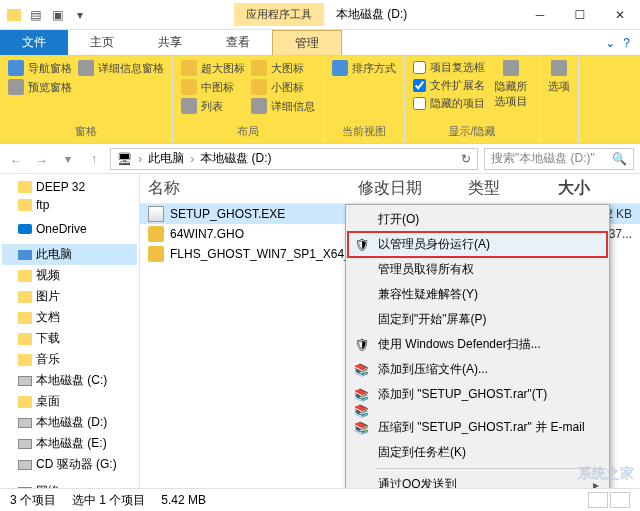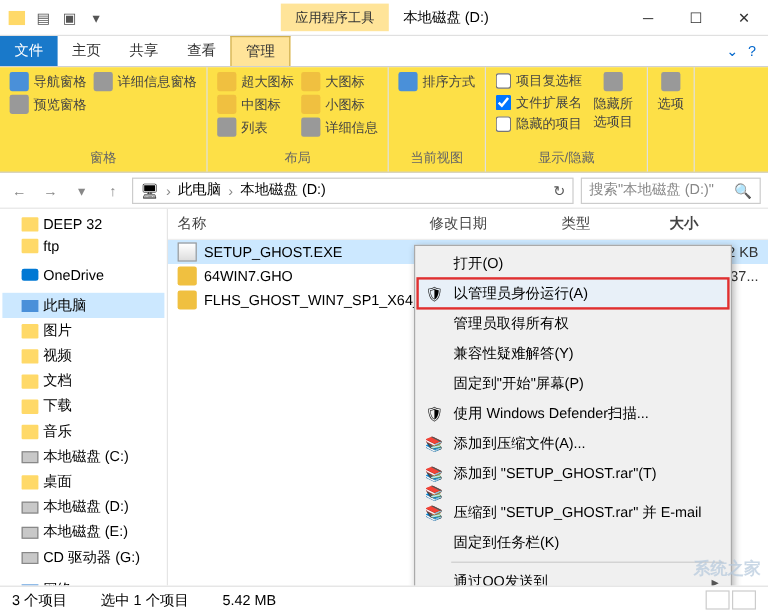--- a/index.html
+++ b/index.html
@@ -9,21 +9,21 @@
 .titlebar { height: 30px; display: flex; align-items: center; background: #fff; border-bottom: 1px solid #e0e0e0; }
 .ql { display: flex; align-items: center; gap: 2px; padding: 0 4px; }
 .ql span { display: inline-flex; width: 20px; height: 20px; align-items: center; justify-content: center; color: #555; }
 .context-tab { background: #ffe499; padding: 4px 12px; font-size: 11px; color: #333; margin-left: 140px; }
 .app-title { margin-left: 12px; font-size: 12px; }
 .win-controls { margin-left: auto; display: flex; }
 .win-controls div { width: 40px; height: 30px; display: flex; align-items: center; justify-content: center; color: #333; }
 
 
 .ribbon-tabs { height: 26px; display: flex; align-items: stretch; background: #fff; border-bottom: 1px solid #d0d0d0; }
-.tab { padding: 4px 12px; font-size: 12px; color: #333; cursor: default; }
+.tab { padding: 4px 22px; font-size: 12px; color: #333; cursor: default; }
 .tab.file { background: #1979ca; color: #fff; }
 .tab.active { background: #ffe499; border: 1px solid #d0b050; border-bottom: none; }
 .help-icons { margin-left: auto; display: flex; align-items: center; gap: 8px; padding-right: 10px; color: #0066cc; }
 
 
 .ribbon { height: 88px; background: #fde047; border-bottom: 1px solid #d0d0d0; display: flex; }
 .rgroup { border-right: 1px solid #e0e0e0; padding: 4px 8px; display: flex; flex-direction: column; font-size: 11px; color: #444; }
 .rgroup .label { margin-top: auto; text-align: center; color: #666; font-size: 11px; padding-top: 2px; }
 .rgroup .body { flex: 1; display: flex; gap: 6px; align-items: flex-start; }
 .chk { display: flex; gap: 4px; align-items: center; }
@@ -45,21 +45,21 @@
 .tree { width: 140px; border-right: 1px solid #e5e5e5; padding: 4px 2px; overflow: hidden; }
 .tree .item { display: flex; align-items: center; gap: 4px; padding: 2px 4px 2px 16px; font-size: 12px; white-space: nowrap; }
 .tree .item.sel { background: #cce8ff; }
 .tree .sp { height: 6px; }
 .fo { width: 14px; height: 12px; background: #ffd968; border-radius: 1px; display: inline-block; }
 .dr { width: 14px; height: 10px; background: #c8c8c8; border: 1px solid #888; display: inline-block; }
 .od { width: 14px; height: 10px; background: #0078d4; border-radius: 2px; display: inline-block; }
 .pc { width: 14px; height: 10px; background: #4a90d9; display: inline-block; }
 
 .files { flex: 1; display: flex; flex-direction: column; }
-.cols { display: flex; padding: 4px 8px; font-size: 12px; color: #444; border-bottom: 1px solid #eee; }
+.cols { display: flex; padding: 4px 8px; font-size: 16px; color: #444; border-bottom: 1px solid #eee; }
 .cols div:nth-child(1) { width: 210px; }
 .cols div:nth-child(2) { width: 110px; }
 .cols div:nth-child(3) { width: 90px; }
 .cols div:nth-child(4) { flex: 1; font-weight: bold; }
 .row { display: flex; align-items: center; padding: 2px 8px; font-size: 12px; gap: 6px; }
 .row.sel { background: #cce8ff; }
 .row .name { flex: 1; }
 .row .size { width: 60px; text-align: right; color: #333; }
 .fi { width: 16px; height: 16px; display: inline-block; }
 .fi.exe { background: linear-gradient(#fff,#ddd); border: 1px solid #999; }
@@ -68,21 +68,21 @@
 
 .ctx { position: absolute; left: 345px; top: 204px; width: 265px; background: #f0f0f0; border: 1px solid #aaa; box-shadow: 2px 2px 6px rgba(0,0,0,0.3); font-size: 12px; padding: 2px; }
 .ctx .it { display: flex; align-items: center; padding: 4px 8px 4px 30px; position: relative; cursor: default; }
 .ctx .it .mic { position: absolute; left: 6px; width: 16px; height: 16px; display: flex; align-items: center; justify-content: center; }
 .ctx .it .arrow { margin-left: auto; color: #555; }
 .ctx .sep { height: 1px; background: #ccc; margin: 3px 4px 3px 28px; }
 .ctx .it.hl { outline: 2px solid #e03030; outline-offset: -1px; background: #e8f0f8; }
 .ctx .head { font-weight: 400; }
 
 
-.status { position: absolute; bottom: 0; left: 0; right: 0; height: 23px; border-top: 1px solid #e0e0e0; display: flex; align-items: center; padding: 0 10px; font-size: 12px; gap: 28px; background: #fff; }
+.status { position: absolute; bottom: 0; left: 0; right: 0; height: 23px; border-top: 1px solid #e0e0e0; display: flex; align-items: center; padding: 0 10px; font-size: 12px; gap: 16px; background: #fff; }
 .status .vbtns { margin-left: auto; display: flex; gap: 2px; }
 .status .vbtns span { width: 20px; height: 16px; border: 1px solid #ccc; display: inline-block; }
 
 .watermark { position: absolute; right: 6px; bottom: 28px; color: rgba(180,200,220,0.7); font-size: 14px; font-weight: bold; pointer-events: none; }
 </style>
 </head>
 <body>
 
 <div class="titlebar">
   <div class="ql">
@@ -252,25 +252,25 @@
         <i class="od"></i>
         <span>OneDrive</span>
       </div>
     <div class="sp"></div>
     <div class="item sel">
         <i class="pc"></i>
         <span>此电脑</span>
       </div>
     <div class="item">
         <i class="fo"></i>
+        <span>视频</span>
+      </div>
+    <div class="item">
+        <i class="fo"></i>
         <span>图片</span>
-      </div>
-    <div class="item">
-        <i class="fo"></i>
-        <span>视频</span>
       </div>
     <div class="item">
         <i class="fo"></i>
         <span>文档</span>
       </div>
     <div class="item">
         <i class="fo"></i>
         <span>下载</span>
       </div>
     <div class="item">

